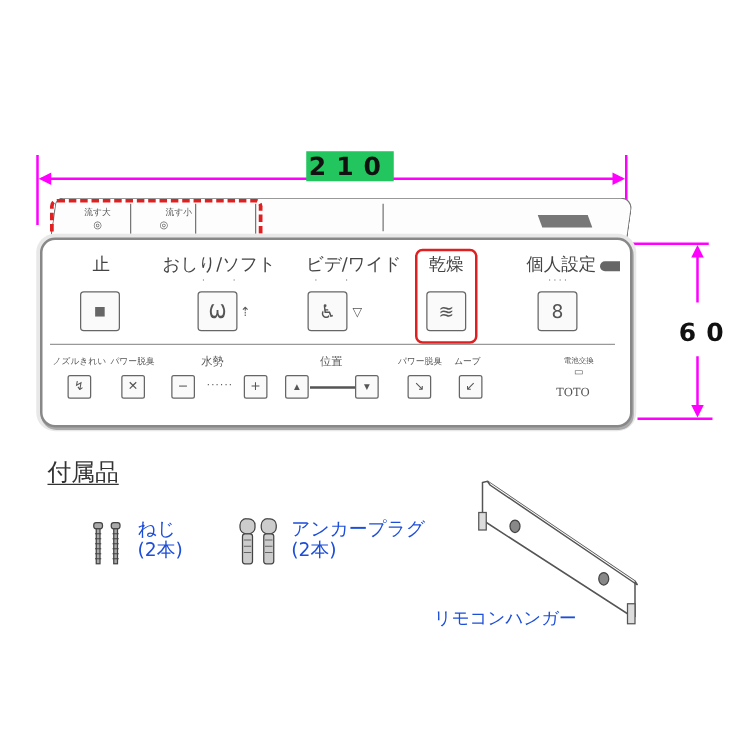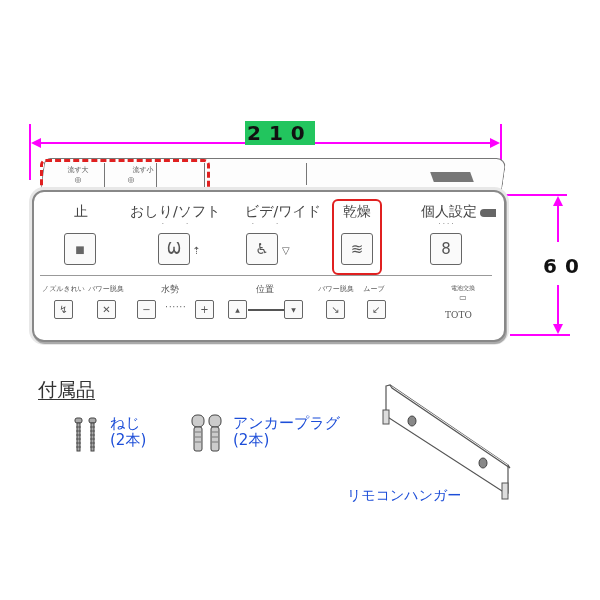--- a/index.html
+++ b/index.html
@@ -121,21 +121,21 @@
 </div>
 <div class="abs smbtn" style="left:326px;top:300px;">
   <span>↘</span>
 </div>
 <div class="abs smbtn" style="left:367px;top:300px;">
   <span>↙</span>
 </div>
 <div class="abs small-label" style="left:455px;top:293px;width:16px;font-size:8px;">▭</div>
 <div class="abs" style="left:445px;top:310px;font-family:'DejaVu Serif', serif;font-weight:normal;font-size:9px;color:#555;">TOTO</div>
 
-<div class="abs acc-title" style="left:38px;top:377px;">付属品</div>
+<div class="abs acc-title" style="left:38px;top:365px;">付属品</div>
 
 <div class="abs" style="left:72px;top:417px;">
   <svg width="30" height="38" viewBox="0 0 30 38">
     <g fill="#aaa" stroke="#444" stroke-width="1">
       <rect x="3" y="1" width="7" height="5" rx="2"></rect>
         <rect x="5" y="6" width="3" height="28"></rect>
       <rect x="17" y="1" width="7" height="5" rx="2"></rect>
         <rect x="19" y="6" width="3" height="28"></rect>
     </g>
     <g stroke="#444" stroke-width="0.8">

